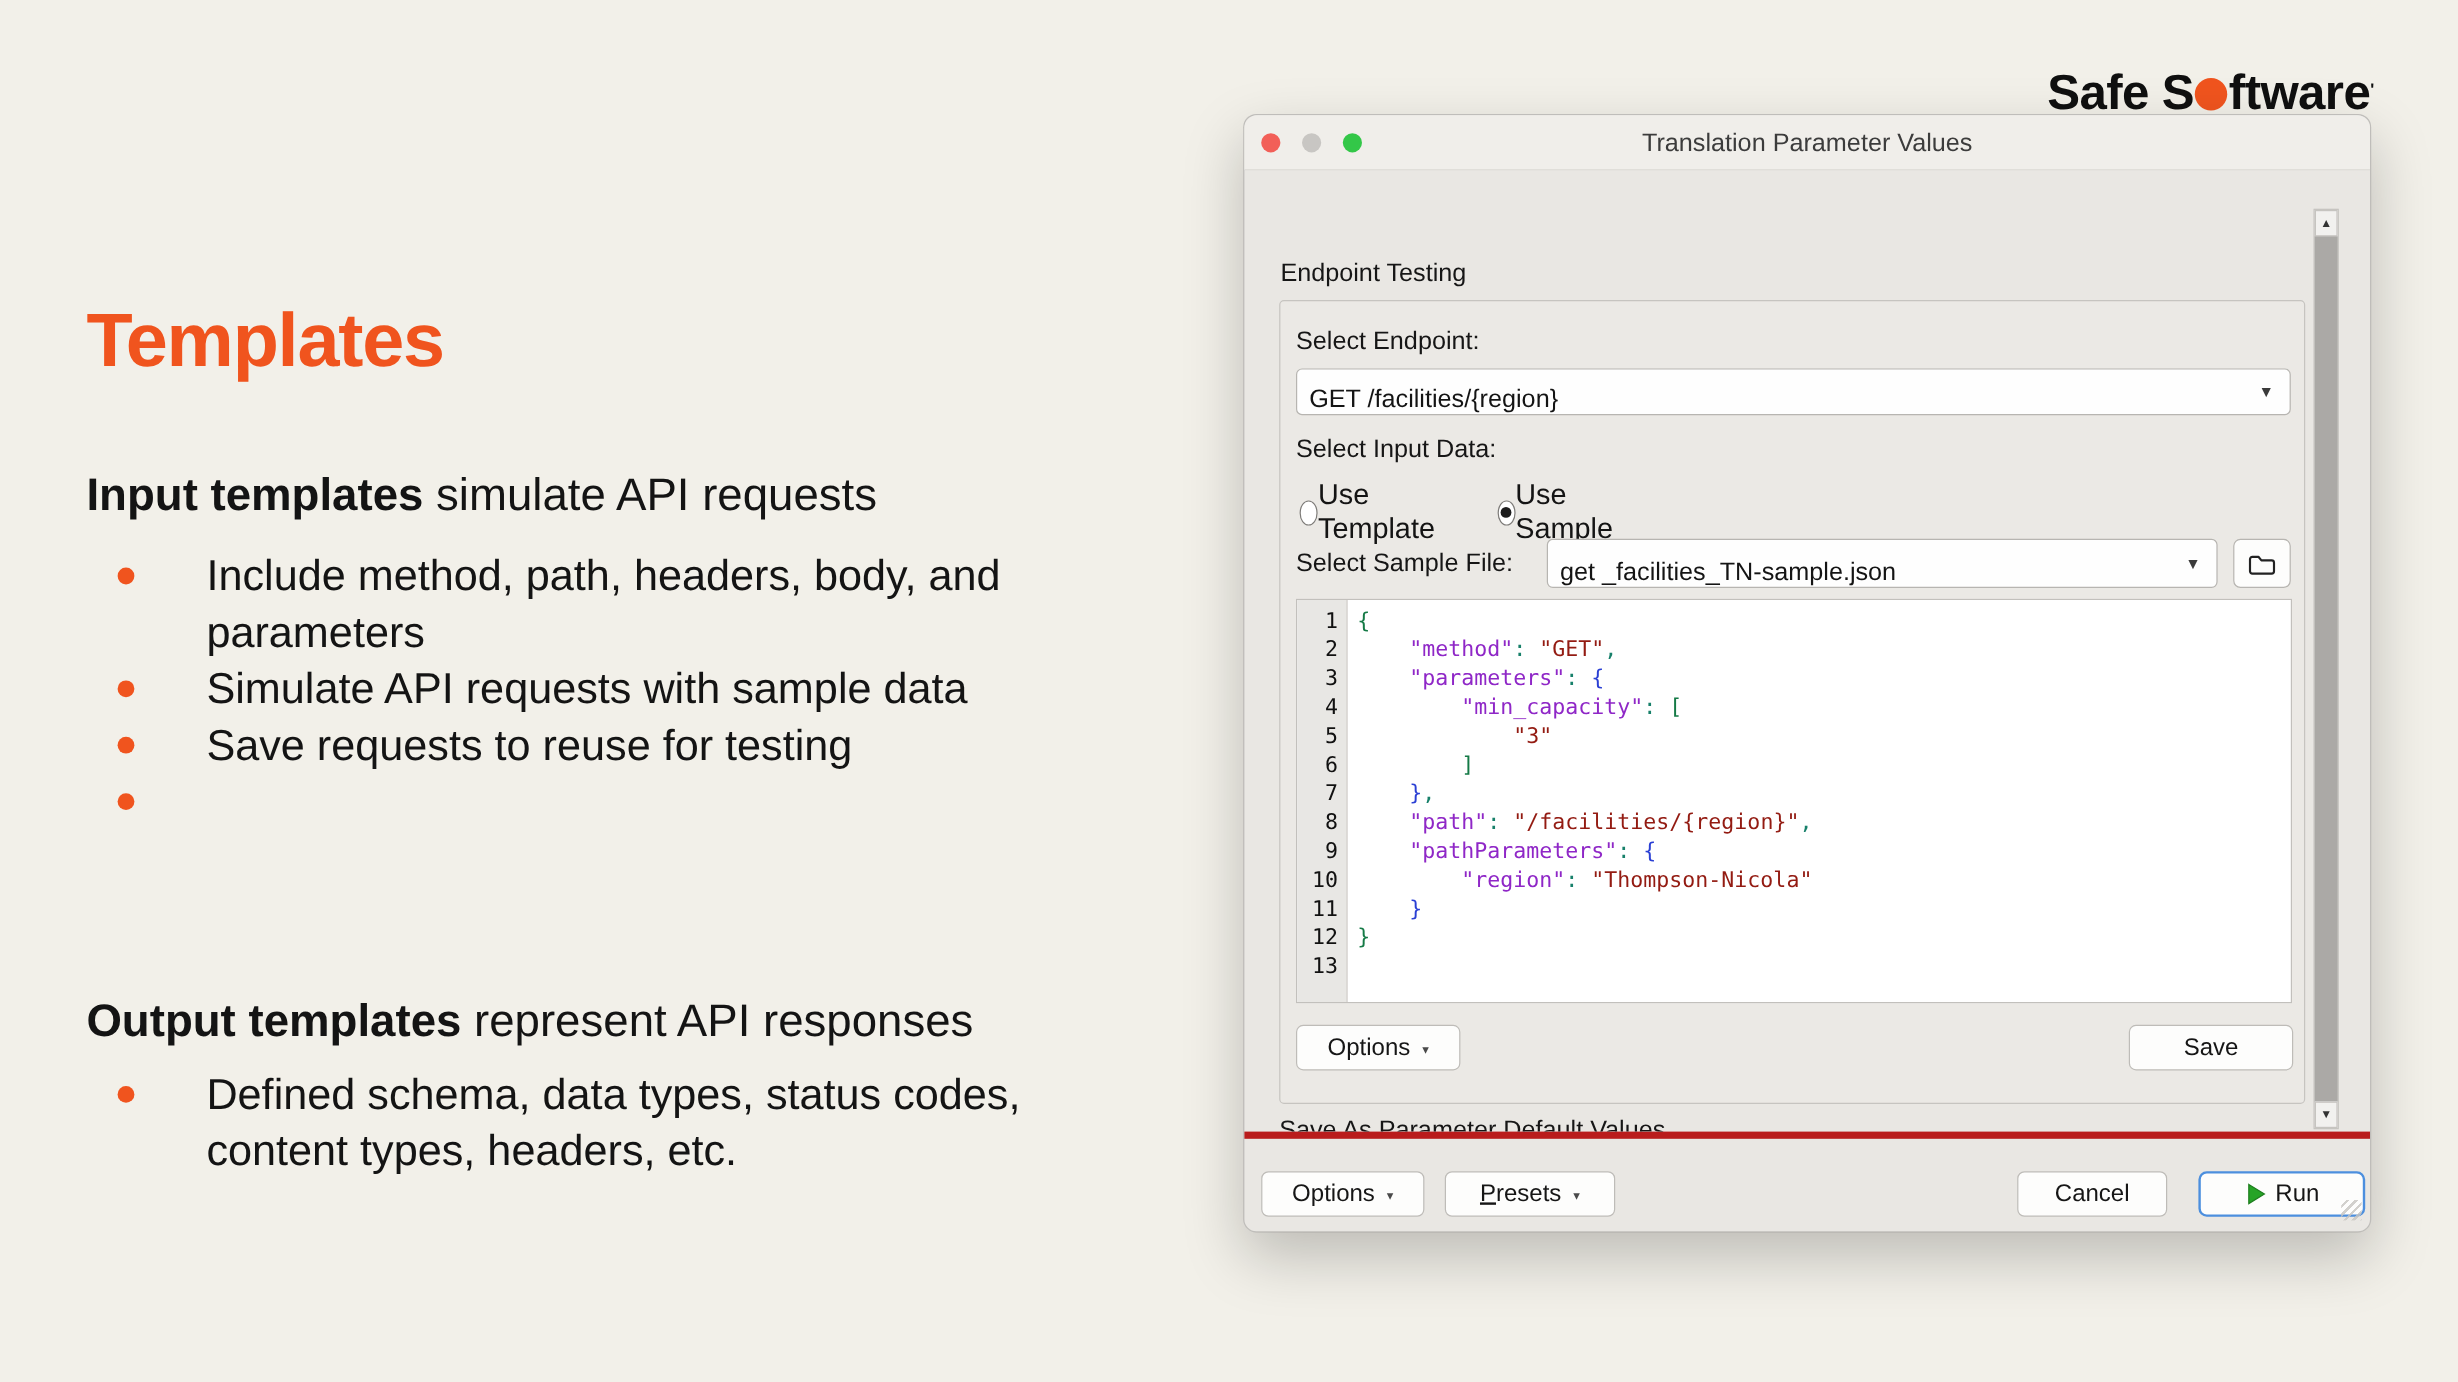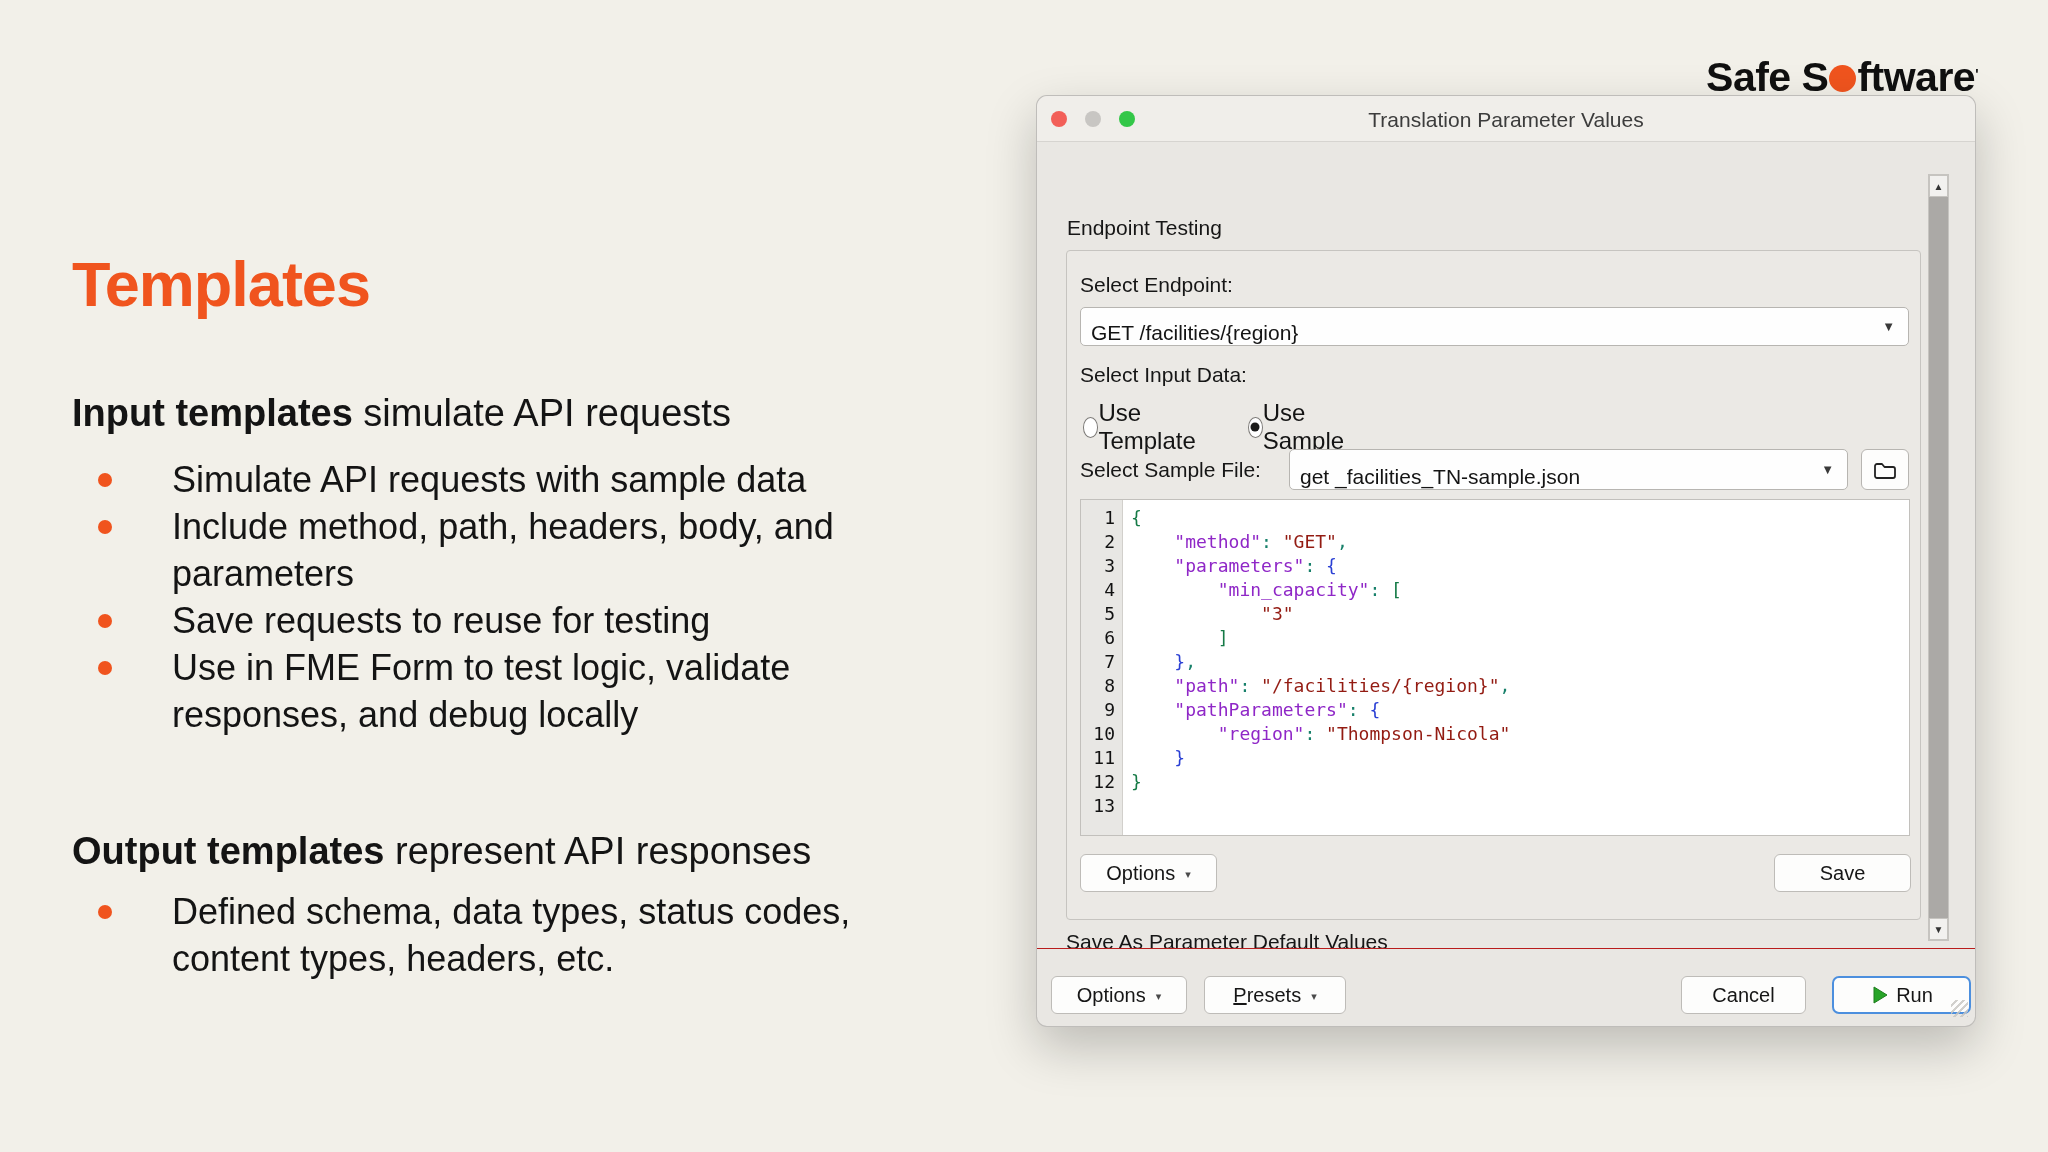--- a/index.html
+++ b/index.html
@@ -34,21 +34,21 @@
           border:1px solid rgba(0,0,0,.18);border-radius:11px;box-shadow:0 20px 50px rgba(0,0,0,.22)}
   .titlebar{position:absolute;top:0;left:0;right:0;height:46px;background:#F0EEEA;border-bottom:1px solid #D6D4D0;
             border-radius:11px 11px 0 0}
   .light{position:absolute;top:15px;width:16px;height:16px;border-radius:50%}
   .light.red{left:14px;background:#F25F58}
   .light.gray{left:48px;background:#C8C6C3}
   .light.green{left:82px;background:#33C748}
   .win-title{position:absolute;left:0;right:0;top:0;height:46px;line-height:47px;text-align:center;
              font-size:21px;font-weight:400;color:#3c3c3c}
 
-  .viewport{position:absolute;top:46px;left:0;right:0;bottom:77px;overflow:hidden;border-bottom:1px solid #b91c1c}
+  .viewport{position:absolute;top:46px;left:0;right:0;bottom:77px;overflow:hidden;border-bottom:6px solid #b91c1c}
 
   .field-label{position:absolute;font-size:21px;color:#161616;white-space:nowrap}
   .group-label{left:30px;top:74px}
   .groupbox{position:absolute;left:29px;top:108px;width:855px;height:670px;background:#EBE9E5;
             border:1px solid #C6C4C0;border-radius:4px}
 
   .lbl-endpoint{left:43px;top:131px}
   .lbl-inputdata{left:43px;top:221px}
   .lbl-samplefile{left:43px;top:316px}
   .saveas-label{left:29px;top:788px}
@@ -107,33 +107,32 @@
 
 <div class="logo"><span>Safe S</span><span class="dot"></span><span>ftware</span><span class="tm">'</span></div>
 
 <h1 class="slide-title">Templates</h1>
 
 <p class="section-heading" id="input-heading"><b>Input templates</b><span> simulate API requests</span></p>
 
 <div class="bullet-list" id="input-bullets">
     <div class="bullet-row">
       <span class="dot"></span>
+      <span class="bullet-text">Include method, path, headers, body, and parameters</span>
+    </div>
+    <div class="bullet-row">
+      <span class="dot"></span>
       <span class="bullet-text">Simulate API requests with sample data</span>
     </div>
     <div class="bullet-row">
       <span class="dot"></span>
-      <span class="bullet-text">Include method, path, headers, body, and parameters</span>
-    </div>
-    <div class="bullet-row">
-      <span class="dot"></span>
       <span class="bullet-text">Save requests to reuse for testing</span>
     </div>
     <div class="bullet-row">
       <span class="dot"></span>
-      <span class="bullet-text">Use in FME Form to test logic, validate responses, and debug locally</span>
     </div>
   </div>
 
 <p class="section-heading" id="output-heading"><b>Output templates</b><span> represent API responses</span></p>
 
 <div class="bullet-list" id="output-bullets">
     <div class="bullet-row">
       <span class="dot"></span>
       <span class="bullet-text">Defined schema, data types, status codes, content types, headers, etc.</span>
     </div>

